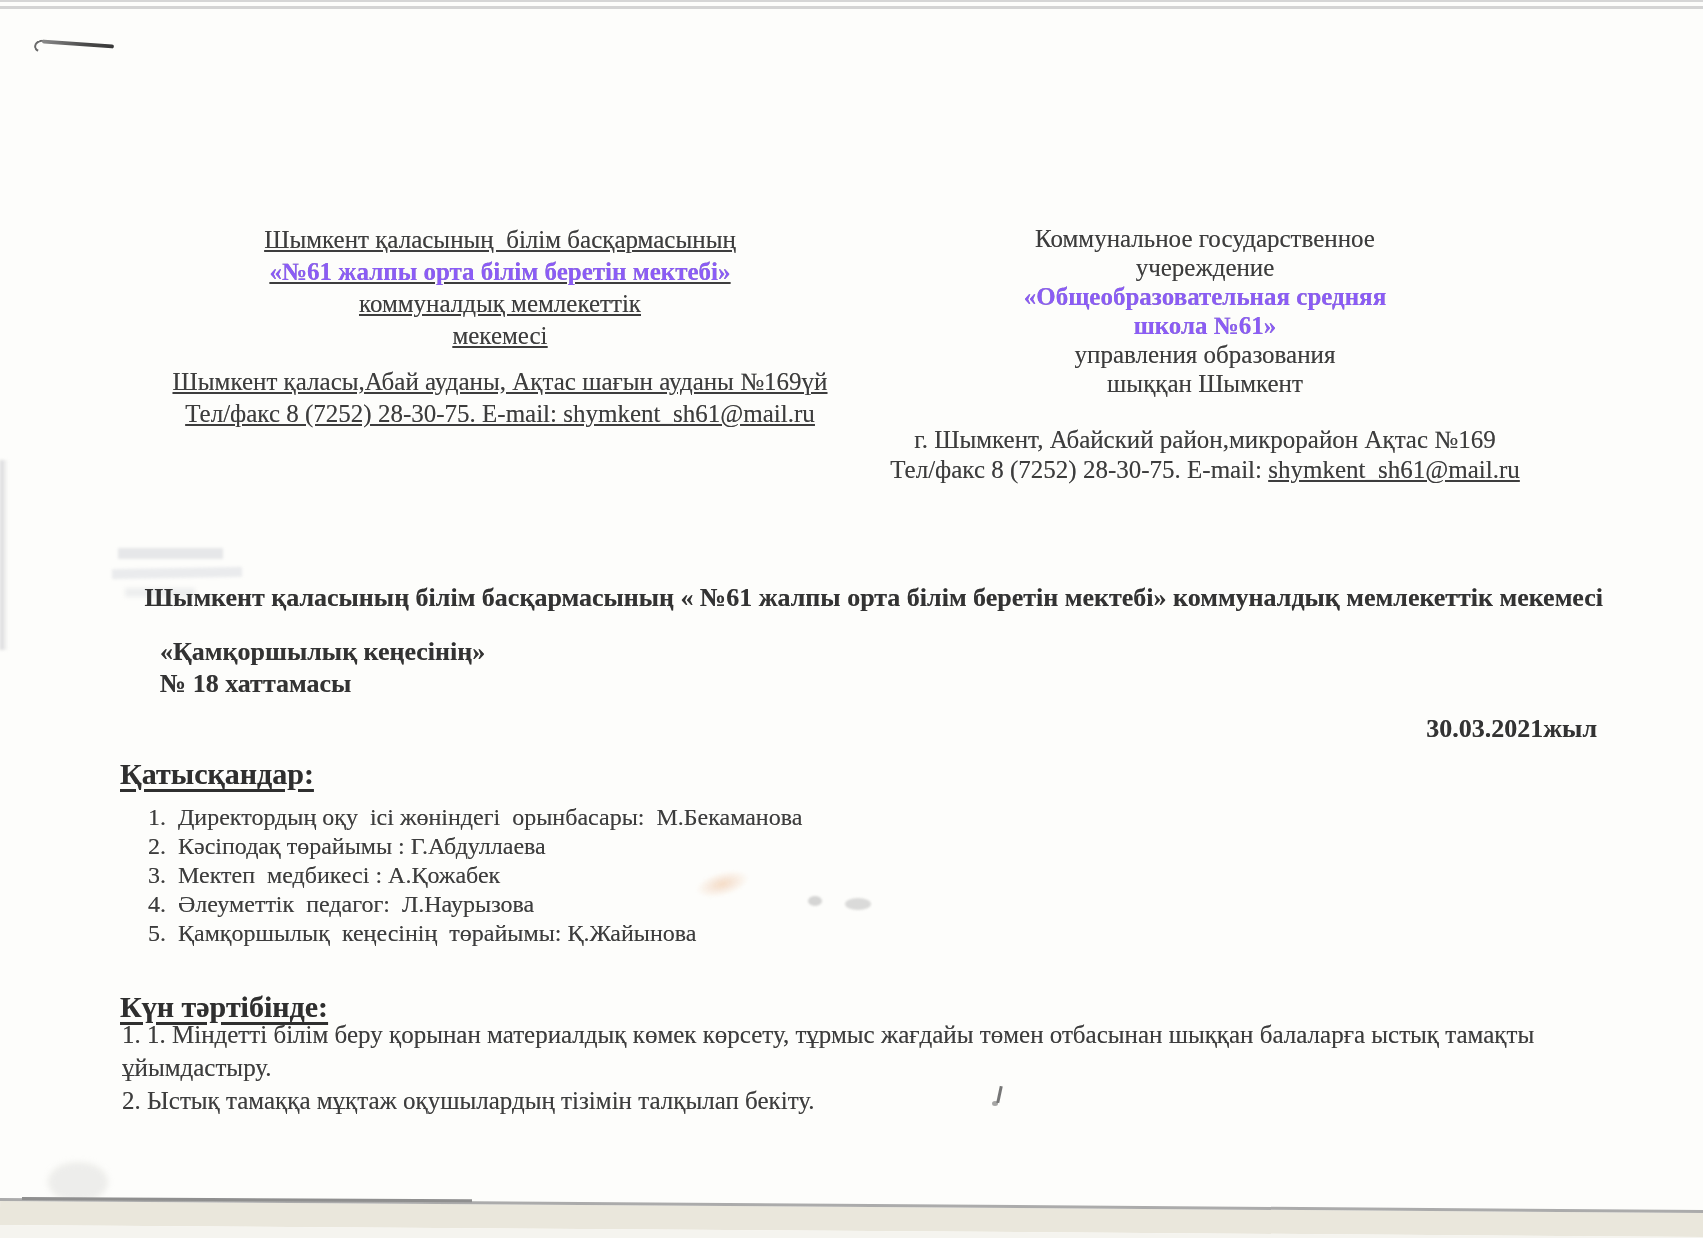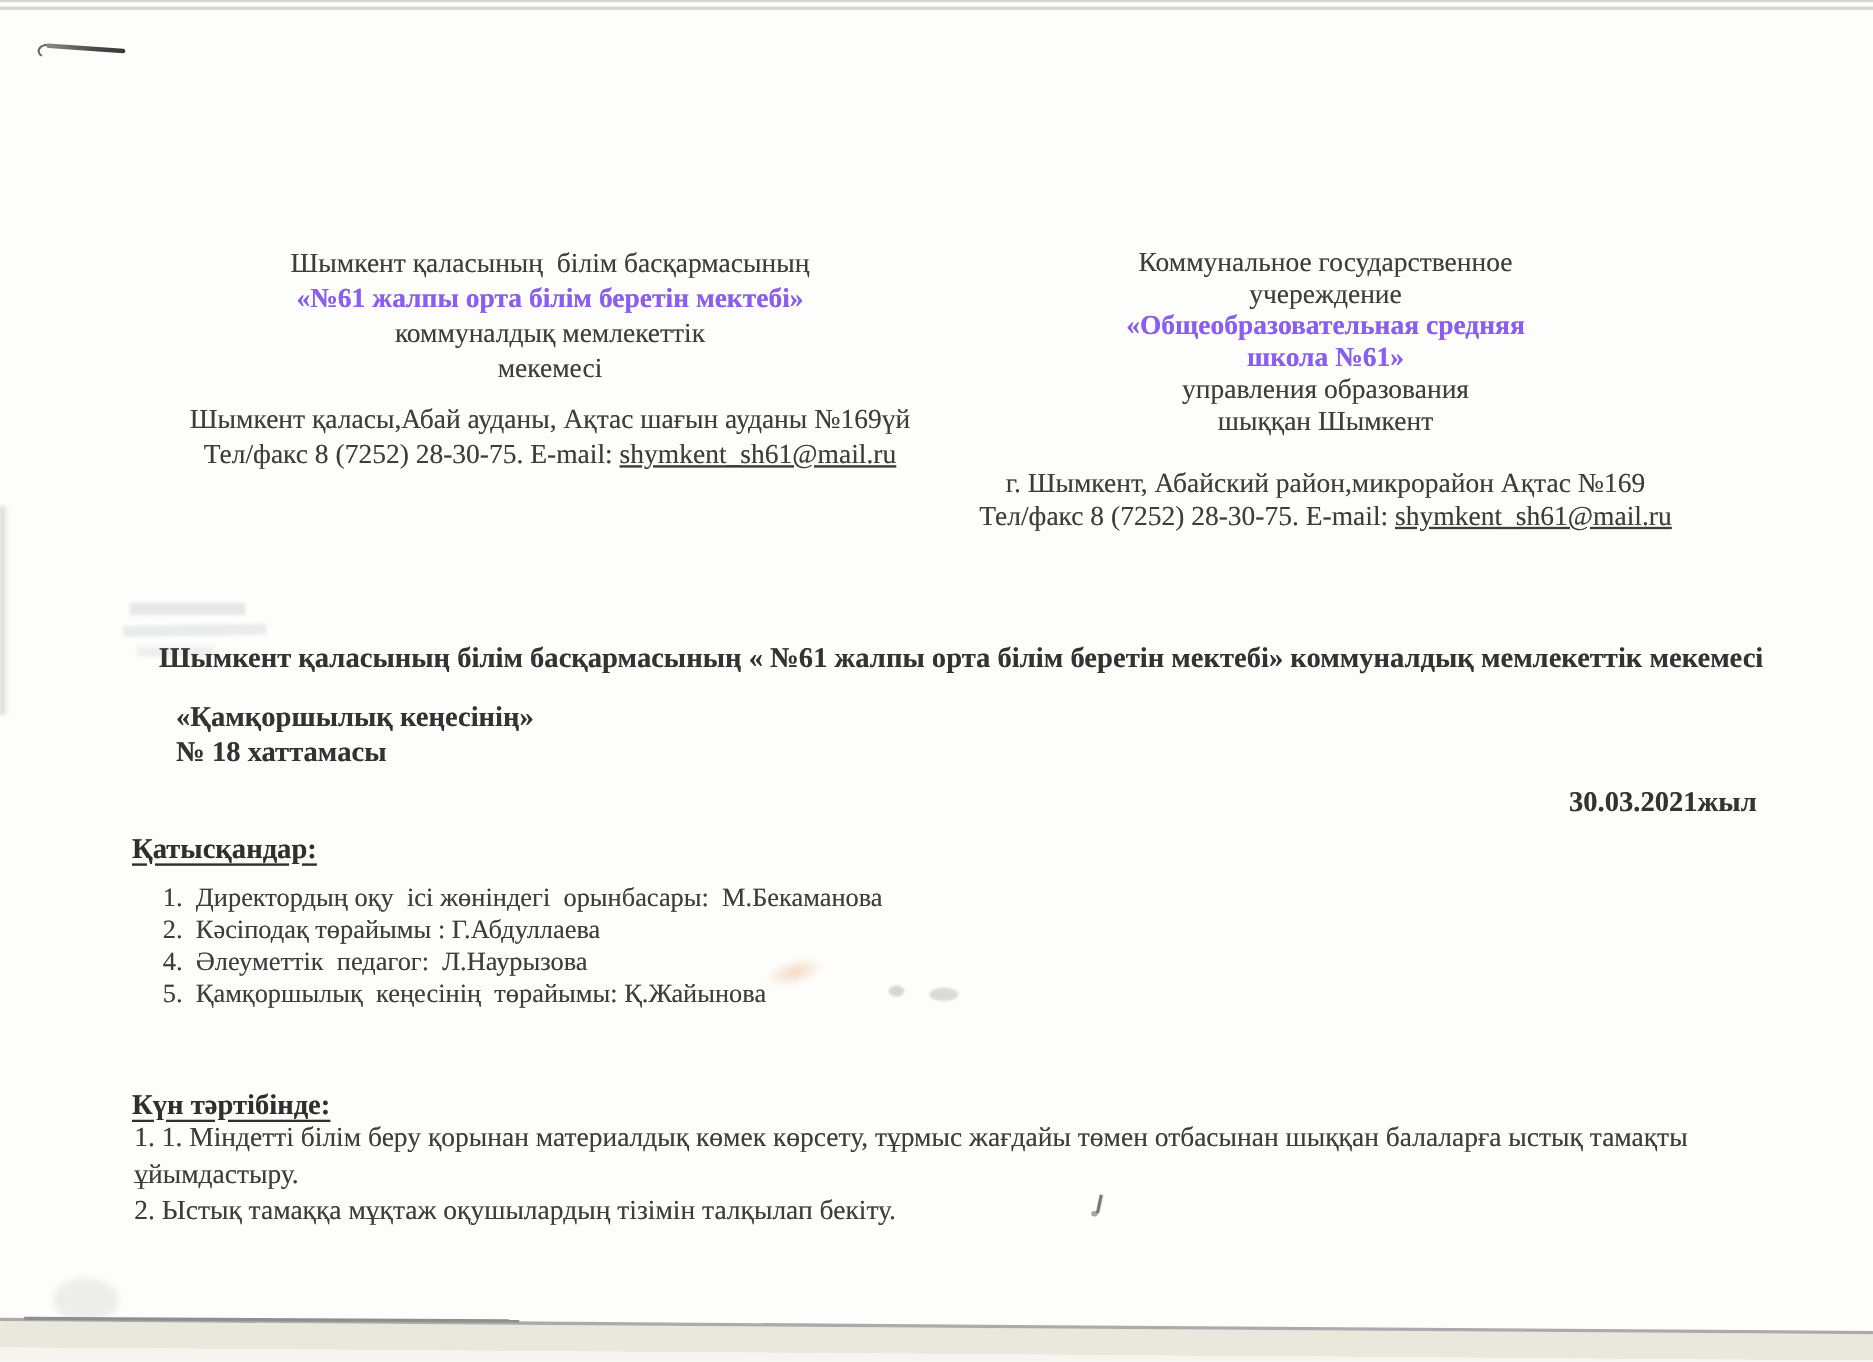--- a/index.html
+++ b/index.html
@@ -32,34 +32,34 @@
     background:linear-gradient(90deg,rgba(165,165,172,.45),rgba(165,165,172,0));filter:blur(1.5px);}
   .smudge-orange{position:absolute;left:695px;top:872px;width:55px;height:24px;border-radius:50%;
     background:radial-gradient(ellipse at center,rgba(226,152,94,.35),rgba(226,152,94,0) 70%);filter:blur(1.5px);transform:rotate(-15deg);}
   .speck1{position:absolute;left:808px;top:896px;width:14px;height:10px;border-radius:50%;background:rgba(130,130,130,.32);filter:blur(1px);}
   .speck2{position:absolute;left:845px;top:898px;width:26px;height:12px;border-radius:50%;background:rgba(130,130,130,.28);filter:blur(1px);}
   .tick-mark{position:absolute;left:998px;top:1086px;width:3px;height:17px;background:#4a4a4a;opacity:.75;transform:rotate(12deg);filter:blur(.4px);}
   .tick-dot{position:absolute;left:992px;top:1101px;width:6px;height:5px;border-radius:50%;background:rgba(80,80,80,.5);filter:blur(.5px);}
   .corner-smudge{position:absolute;left:48px;top:1162px;width:60px;height:40px;border-radius:50%;background:rgba(190,190,186,.25);filter:blur(3px);}
   
   .org-block{position:absolute;top:224px;width:660px;text-align:center;font-size:25px;}
-  .org-left{left:170px;}
+  .org-left{left:170px;text-decoration:underline;}
   .org-right{left:875px;}
   .org-left .org-lines{line-height:32px;}
   .org-right .org-lines{line-height:29px;}
   .org-left .contact{margin-top:14px;line-height:32px;}
   .org-right .contact{margin-top:27px;line-height:30px;}
   .email{text-decoration:underline;}
   
   .main-title{position:absolute;top:583px;left:100px;width:1503px;text-align:right;
     font-size:26px;font-weight:bold;color:#333;}
   .protocol-title{position:absolute;top:636px;left:160px;width:1400px;text-align:left;
     font-size:26px;font-weight:bold;color:#333;line-height:32px;}
   .doc-date{position:absolute;top:714px;right:106px;font-size:26px;font-weight:bold;color:#333;}
-  .section-heading{position:absolute;left:120px;font-size:26px;font-weight:bold;color:#2f2f2f;
+  .section-heading{position:absolute;left:120px;font-size:30px;font-weight:bold;color:#2f2f2f;
     text-decoration:underline;text-underline-offset:5px;}
   .attendees-heading{top:757px;}
   .agenda-heading{top:990px;}
   .attendee-list{position:absolute;top:803px;left:148px;font-size:24px;line-height:29px;}
   .agenda-body{position:absolute;top:1018px;left:122px;width:1448px;font-size:25px;line-height:33px;}
 </style>
 </head>
 <body>
 
 <div class="page">
@@ -113,20 +113,21 @@
     <div class="t">«Қамқоршылық кеңесінің»</div>
     <div class="t">№ 18 хаттамасы</div>
   </div>
 
   <div class="doc-date t">30.03.2021жыл</div>
 
   <div class="section-heading attendees-heading t">Қатысқандар:</div>
   <div class="attendee-list">
     <div class="list-item t">1.  Директордың оқу  ісі жөніндегі  орынбасары:  М.Бекаманова</div>
     <div class="list-item t">2.  Кәсіподақ төрайымы : Г.Абдуллаева</div>
+    <div class="list-item t">3.  Мектеп  медбикесі : А.Қожабек</div>
     <div class="list-item t">4.  Әлеуметтік  педагог:  Л.Наурызова</div>
     <div class="list-item t">5.  Қамқоршылық  кеңесінің  төрайымы: Қ.Жайынова</div>
   </div>
 
   <div class="section-heading agenda-heading t">Күн тәртібінде:</div>
   <div class="agenda-body">
     <div class="t">1. 1. Міндетті білім беру қорынан материалдық көмек көрсету, тұрмыс жағдайы төмен отбасынан шыққан балаларға ыстық тамақты ұйымдастыру.</div>
     <div class="t">2. Ыстық тамаққа мұқтаж оқушылардың тізімін талқылап бекіту.</div>
   </div>
 

